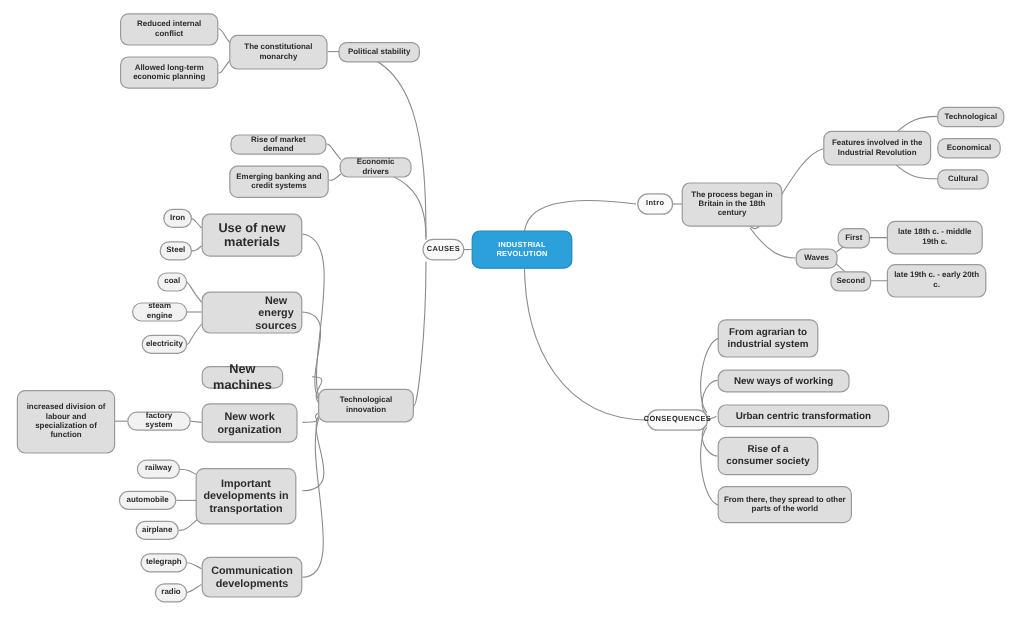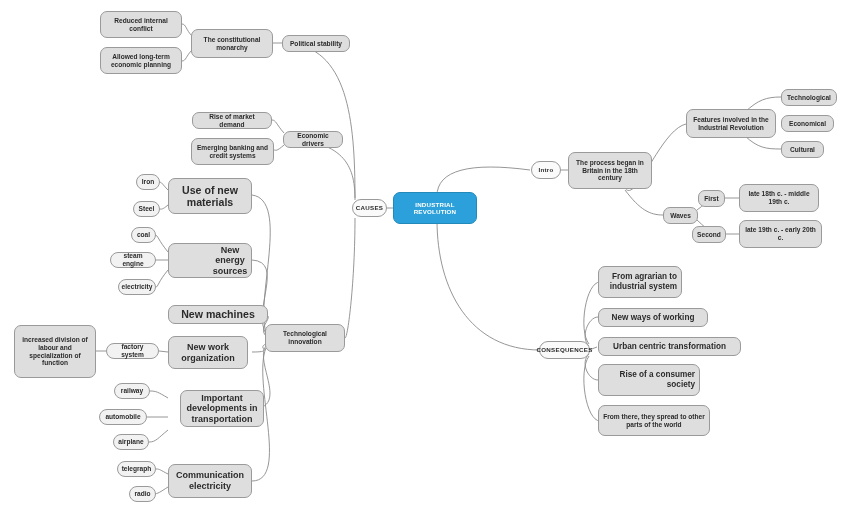--- a/index.html
+++ b/index.html
@@ -150,47 +150,47 @@
 
   <div class="node s105" style="left:168px;top:178px;width:84px;height:36px;">Use of new materials</div>
   <div class="node pill s65" style="left:136px;top:174px;width:24px;height:16px;">Iron</div>
   <div class="node pill s65" style="left:133px;top:201px;width:27px;height:16px;">Steel</div>
 
   <div class="node s9" style="left:168px;top:243px;width:84px;height:35px;padding-left:44px;">New energy sources</div>
   <div class="node pill s65" style="left:131px;top:227px;width:25px;height:16px;">coal</div>
   <div class="node pill s65" style="left:110px;top:252px;width:46px;height:16px;">steam engine</div>
   <div class="node pill s65" style="left:118px;top:279px;width:38px;height:16px;">electricity</div>
 
-  <div class="node s105" style="left:168px;top:305px;width:100px;height:19px;">New machines</div>
+  <div class="node s105" style="left:168px;top:305px;width:68px;height:19px;">New machines</div>
 
   <div class="node s9" style="left:168px;top:336px;width:80px;height:33px;">New work organization</div>
   <div class="node pill s65" style="left:106px;top:343px;width:53px;height:16px;">factory system</div>
   <div class="node s65" style="left:14px;top:325px;width:82px;height:53px;">increased division of labour and specialization of function</div>
 
-  <div class="node s9" style="left:180px;top:390px;width:84px;height:37px;">Important developments in transportation</div>
+  <div class="node s9" style="left:163px;top:390px;width:84px;height:47px;">Important developments in transportation</div>
   <div class="node pill s65" style="left:114px;top:383px;width:36px;height:16px;">railway</div>
   <div class="node pill s65" style="left:99px;top:409px;width:48px;height:16px;">automobile</div>
   <div class="node pill s65" style="left:113px;top:434px;width:36px;height:16px;">airplane</div>
 
-  <div class="node s9" style="left:168px;top:464px;width:84px;height:34px;">Communication electricity</div>
+  <div class="node s9" style="left:168px;top:464px;width:84px;height:34px;">Communication developments</div>
   <div class="node pill s65" style="left:117px;top:461px;width:39px;height:16px;">telegraph</div>
   <div class="node pill s65" style="left:129px;top:486px;width:27px;height:16px;">radio</div>
 
   <div class="node s65" style="left:568px;top:152px;width:84px;height:37px;">The process began in Britain in the 18th century</div>
 
   <div class="node s65" style="left:686px;top:109px;width:90px;height:29px;">Features involved in the Industrial Revolution</div>
   <div class="node s65" style="left:781px;top:89px;width:56px;height:17px;">Technological</div>
   <div class="node s65" style="left:781px;top:115px;width:53px;height:17px;">Economical</div>
   <div class="node s65" style="left:781px;top:141px;width:43px;height:17px;">Cultural</div>
 
   <div class="node s65" style="left:663px;top:207px;width:35px;height:17px;">Waves</div>
   <div class="node s65" style="left:698px;top:190px;width:27px;height:17px;">First</div>
   <div class="node s65" style="left:739px;top:184px;width:80px;height:28px;">late 18th c. - middle 19th c.</div>
   <div class="node s65" style="left:692px;top:226px;width:34px;height:17px;">Second</div>
   <div class="node s65" style="left:739px;top:220px;width:83px;height:28px;">late 19th c. - early 20th c.</div>
 
-  <div class="node s8" style="left:598px;top:266px;width:84px;height:32px;text-align:right;">From agrarian to industrial system</div>
+  <div class="node s8" style="left:598px;top:266px;width:84px;height:32px;">From agrarian to industrial system</div>
   <div class="node s8" style="left:598px;top:337px;width:143px;height:19px;">Urban centric transformation</div>
   <div class="node s8" style="left:598px;top:308px;width:110px;height:19px;">New ways of working</div>
-  <div class="node s8" style="left:598px;top:364px;width:102px;height:32px;text-align:right;">Rise of a consumer society</div>
+  <div class="node s8" style="left:598px;top:364px;width:84px;height:32px;">Rise of a consumer society</div>
   <div class="node s65" style="left:598px;top:405px;width:112px;height:31px;">From there, they spread to other parts of the world</div>
 
 </div>
 
 </body></html>

